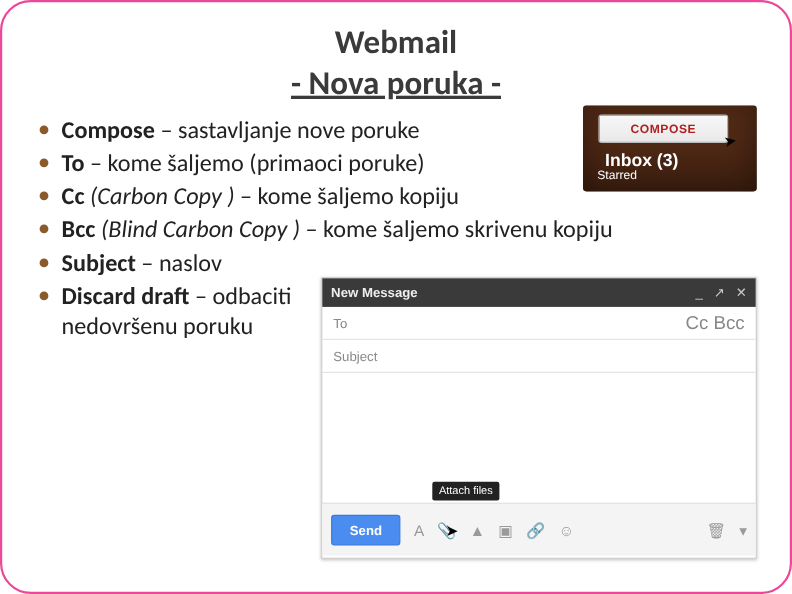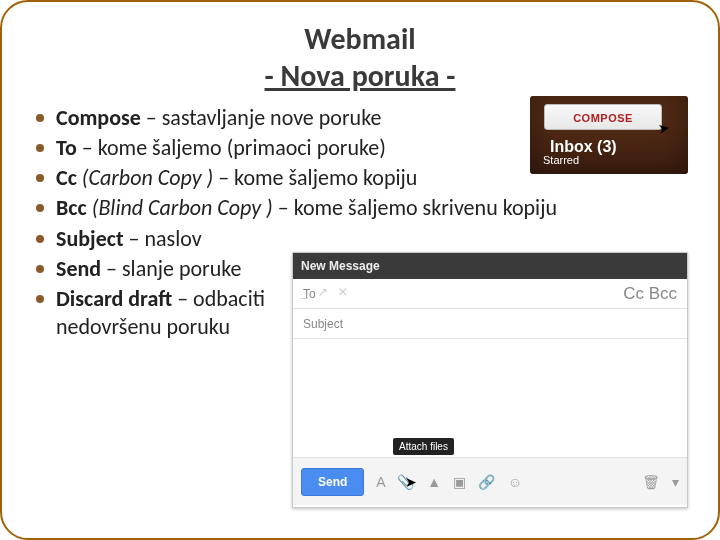--- a/index.html
+++ b/index.html
@@ -1,19 +1,19 @@
 <!DOCTYPE html>
 <html><head>
 <meta charset="utf-8">
 <style>
   * { box-sizing: border-box; margin: 0; padding: 0; }
   html, body { width: 720px; height: 540px; font-family: Calibri, Arial, sans-serif; background: #fff; }
   .slide {
     width: 720px; height: 540px; position: relative;
-    border: 2px solid #a16207; border-radius: 28px;
+    border: 2px solid #ec4899; border-radius: 28px;
     padding: 18px 28px 20px 28px; overflow: hidden;
   }
   .title-block { text-align: center; margin-bottom: 10px; }
   .title-line1 { font-size: 30px; font-weight: 700; color: #3a3a3a; }
   .title-line2 { font-size: 30px; font-weight: 700; color: #3a3a3a; text-decoration: underline; }
   .content { position: relative; }
   ul.bullets { list-style: none; padding-left: 4px; }
   ul.bullets li { position: relative; padding-left: 22px; font-size: 22px; color: #222; line-height: 1.28; margin: 2px 0; }
   ul.bullets li::before {
     content: ""; position: absolute; left: 2px; top: 10px;
@@ -43,21 +43,21 @@
   .inset-compose .lbl2 { position: absolute; left: 13px; top: 58px; color: #fff; font-size: 11px; }
 
   
   .inset-msg {
     position: absolute; right: 30px; top: 250px; width: 396px; height: 256px;
     background: #fff; border: 1px solid #c9c9c9; box-shadow: 0 1px 3px rgba(0,0,0,.25);
     font-family: Arial, sans-serif; font-size: 12px; color: #555;
   }
   .inset-msg .hdr {
     background: #3a3a3a; color: #eee; height: 26px; line-height: 26px;
-    padding: 0 8px; display: flex; align-items: flex-start; justify-content: space-between; flex-direction: column;
+    padding: 0 8px; display: flex; align-items: flex-end; justify-content: space-between;
   }
   .inset-msg .hdr .title { font-weight: 700; font-size: 12px; }
   .inset-msg .hdr .winbtns { display: flex; gap: 10px; color: #ccc; font-size: 12px; }
   .inset-msg .hdr .winbtns span { cursor: default; }
   .inset-msg .row {
     display: flex; align-items: center; justify-content: space-between;
     border-bottom: 1px solid #e2e2e2; height: 30px; padding: 0 10px;
   }
   .inset-msg .row .l { color: #888; font-size: 12px; }
   .inset-msg .row .r { color: #888; font-size: 17px; }
@@ -94,21 +94,20 @@
     <div class="title-line2">- Nova poruka -</div>
   </div>
 
   <div class="content">
     <ul class="bullets">
       <li><span class="bold">Compose</span><span> – sastavljanje nove poruke</span></li>
       <li><span class="bold">To</span><span> – kome šaljemo (primaoci poruke)</span></li>
       <li><span class="bold">Cc</span><span class="italic"> (Carbon Copy )</span><span> – kome šaljemo kopiju</span></li>
       <li><span class="bold">Bcc</span><span class="italic"> (Blind Carbon Copy )</span><span> – kome šaljemo skrivenu kopiju</span></li>
       <li><span class="bold">Subject</span><span> – naslov</span></li>
-      <li style="max-width:260px;"><span class="bold">Send</span><span> – slanje poruke</span></li>
       <li style="max-width:260px;"><span class="bold">Discard draft</span><span> – odbaciti nedovršenu poruku</span></li>
     </ul>
   </div>
 
   <div class="inset-compose">
     <div class="btn">COMPOSE</div>
     <div class="cursor">➤</div>
     <div class="lbl1">Inbox (3)</div>
     <div class="lbl2">Starred</div>
   </div>

